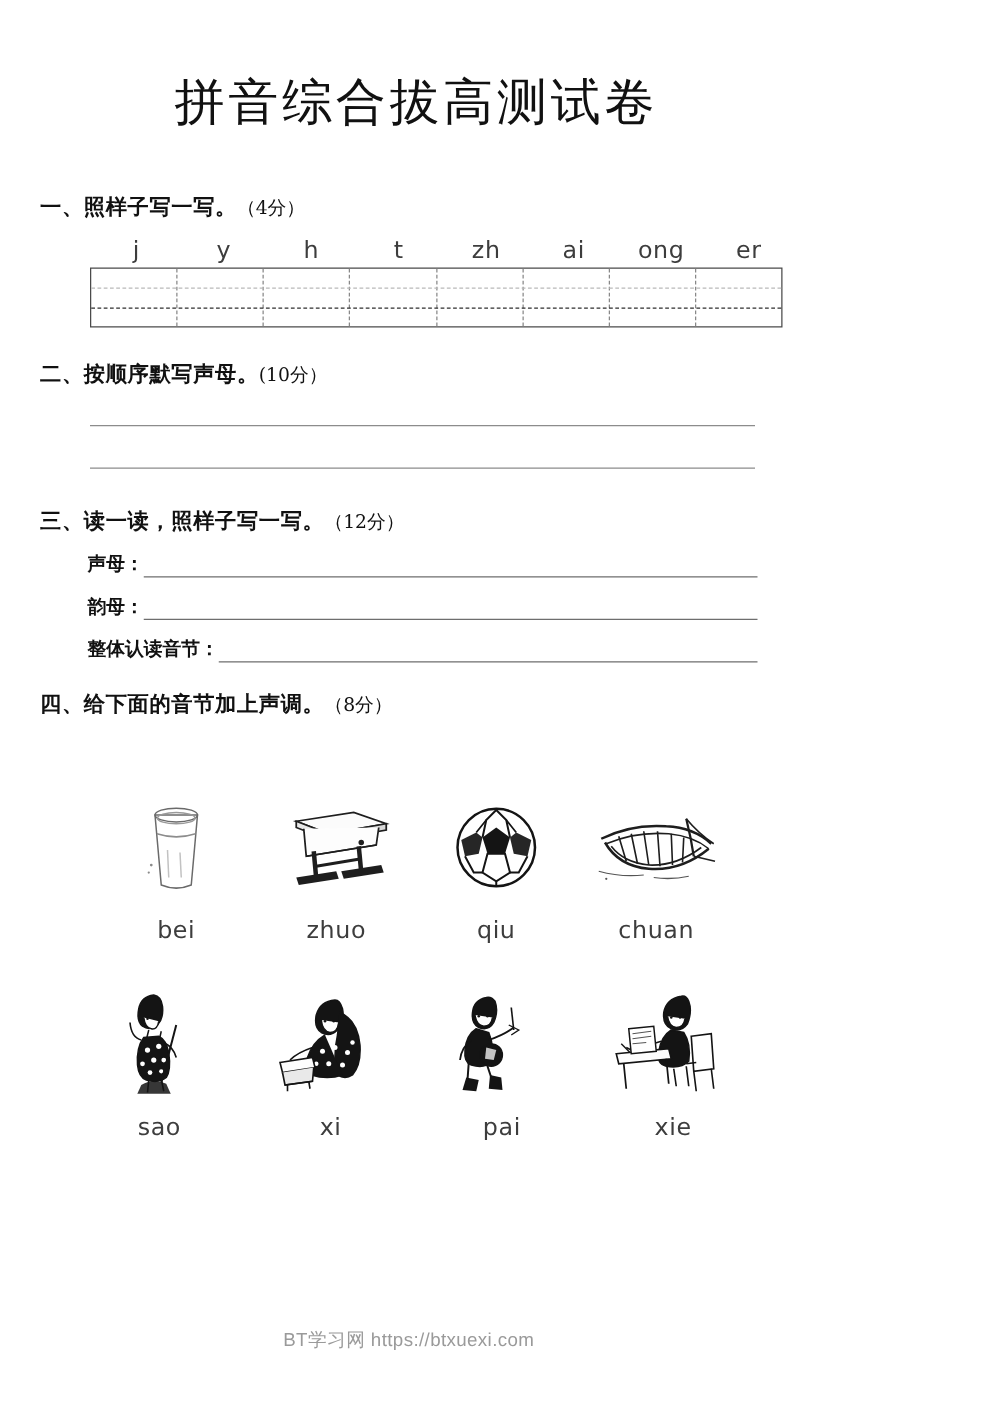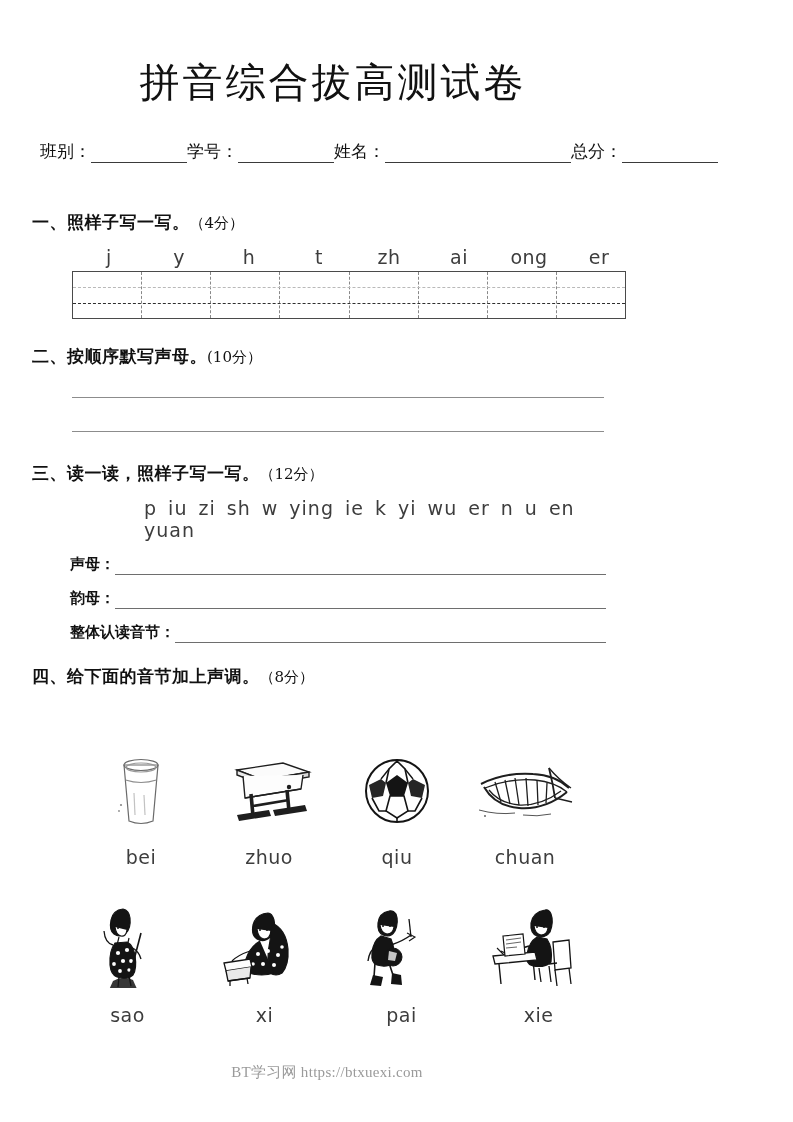--- a/index.html
+++ b/index.html
@@ -193,53 +193,35 @@
     letter-spacing: 0.5px;
   }
   .pic-row.row2 .pic-caption { margin-top: 16px; }
 
   
   .watermark {
     position: absolute;
     left: 0; right: 12px;
     top: 1063px;
     text-align: center;
-    font-family: Liberation Serif, serif;
+    font-family: Liberation Sans, sans-serif;
     font-size: 15px;
     color: #9a9a9a;
     letter-spacing: 0.3px;
     pointer-events: none;
   }
   svg { display: block; }
 </style>
 </head>
 <body>
 
 <div class="page">
 
   <div class="title">拼音综合拔高测试卷</div>
 
-  <div class="info-line">
-    <span class="info-item">
-      <span class="info-label">班别：</span>
-      <span class="info-blank b-class"></span>
-    </span>
-    <span class="info-item">
-      <span class="info-label">学号：</span>
-      <span class="info-blank b-id"></span>
-    </span>
-    <span class="info-item">
-      <span class="info-label">姓名：</span>
-      <span class="info-blank b-name"></span>
-    </span>
-    <span class="info-item">
-      <span class="info-label">总分：</span>
-      <span class="info-blank b-score"></span>
-    </span>
-  </div>
 
   <div class="sec1">
     <div class="sec-head">
       <span>一、照样子写一写。</span>
       <span class="pts">（4分）</span>
     </div>
 
     <div class="s1-letters">
       <div class="cell">j</div>
       <div class="cell">y</div>
@@ -275,21 +257,20 @@
     <div class="write-line"></div>
     <div class="write-line second"></div>
   </div>
 
   <div class="sec3">
     <div class="sec-head">
       <span>三、读一读，照样子写一写。</span>
       <span class="pts">（12分）</span>
     </div>
 
-    <div class="s3-pinyin">p iu zi sh w ying ie k yi wu er n u en yuan</div>
 
     <div class="s3-row">
       <span class="s3-label">声母：</span>
       <span class="s3-blank"></span>
     </div>
     <div class="s3-row">
       <span class="s3-label">韵母：</span>
       <span class="s3-blank"></span>
     </div>
     <div class="s3-row">

